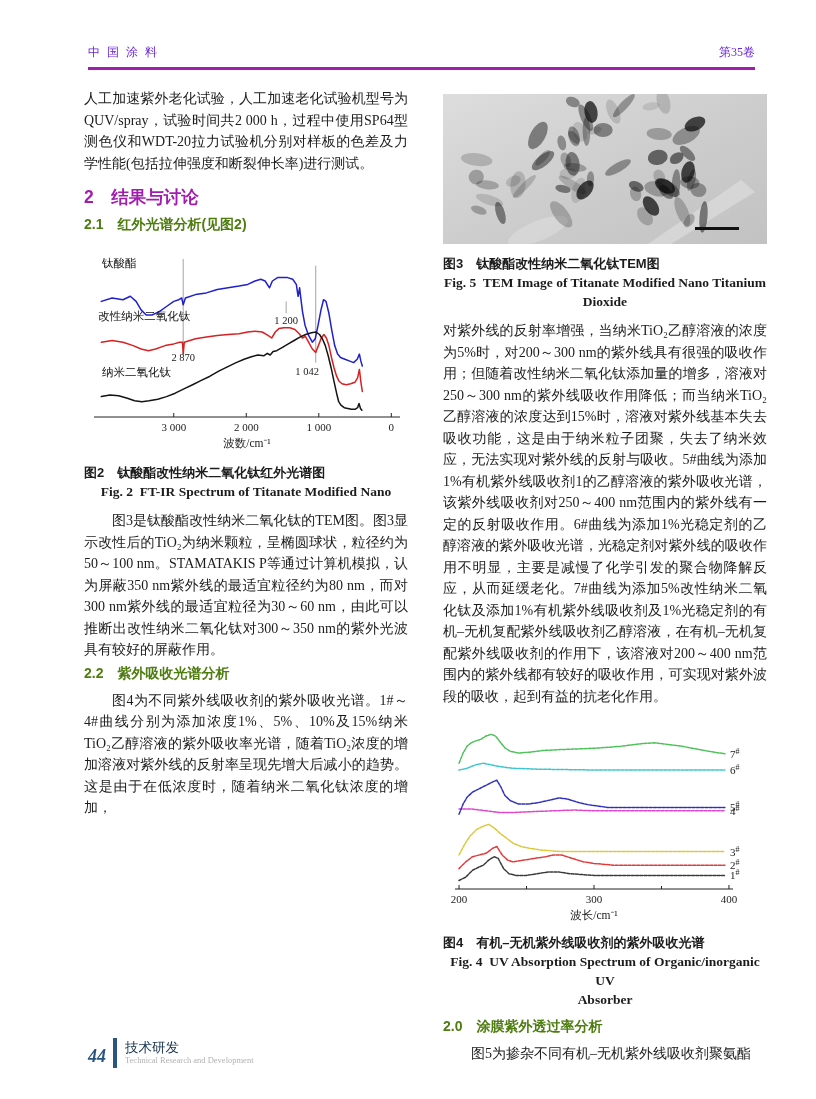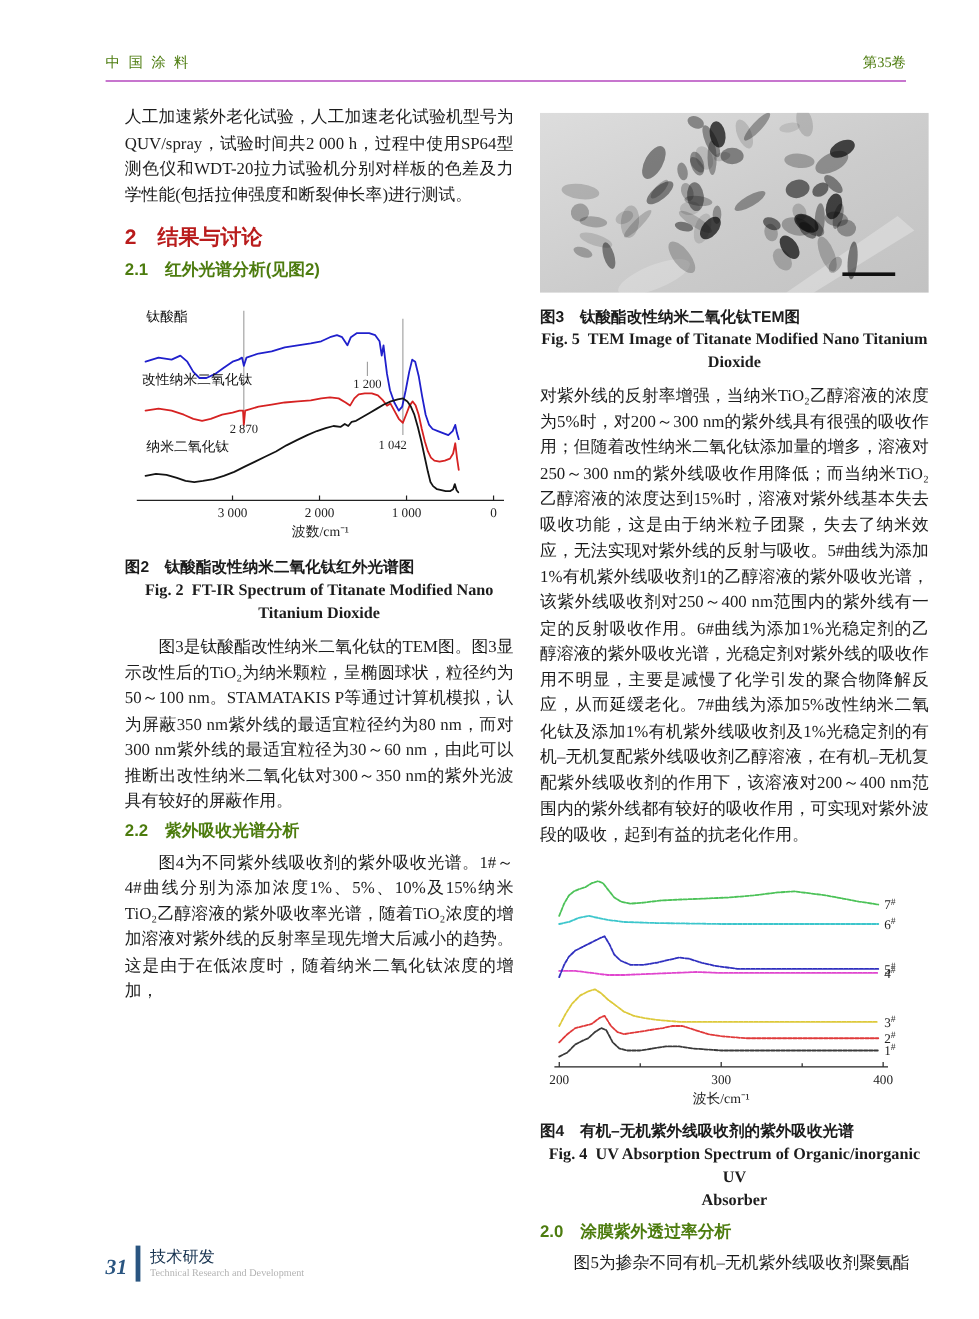--- a/index.html
+++ b/index.html
@@ -1,26 +1,26 @@
 <!DOCTYPE html>
 <html><head>
 <meta charset="utf-8">
 <style>
   html,body{margin:0;padding:0;background:#fff;}
   .page{position:relative;width:816px;height:1099px;background:#ffffff;overflow:hidden;
         font-family:"Liberation Serif",serif;color:#1c1c1c;}
-  .header{position:absolute;top:44px;left:88px;width:667px;border-bottom:1px solid #a21caf;
+  .header{position:absolute;top:44px;left:88px;width:667px;border-bottom:3px solid #a21caf;
           padding-bottom:6px;display:flex;justify-content:space-between;align-items:flex-end;
-          font-size:12px;color:#4d7c0f;}
+          font-size:12px;color:#6d28d9;}
   .journal{letter-spacing:7px;}
-  .content{position:absolute;top:88px;left:104px;width:667px;display:flex;gap:22px;}
+  .content{position:absolute;top:88px;left:84px;width:667px;display:flex;gap:35px;}
   .col{width:324px;}
   .para{font-size:14px;line-height:21.5px;text-align:justify;margin:0;}
   .indent{text-indent:2em;}
-  .h-main{font-family:"Liberation Sans",sans-serif;font-weight:bold;color:#b91c1c;
+  .h-main{font-family:"Liberation Sans",sans-serif;font-weight:bold;color:#a21caf;
           font-size:17.5px;margin:11px 0 7px;white-space:pre-wrap;}
   .h-sub{font-family:"Liberation Sans",sans-serif;font-weight:bold;color:#4d7c0f;
          font-size:14px;margin:4px 0 7px;white-space:pre-wrap;}
   .figure{margin:6px 0 6px;}
   .cap-cn{font-family:"Liberation Sans",sans-serif;font-weight:bold;font-size:13px;
           text-align:left;margin-top:10px;white-space:pre-wrap;line-height:19px;}
   .cap-en{font-weight:bold;font-size:13.5px;text-align:center;line-height:19px;white-space:pre-wrap;}
   .cap-block{margin-bottom:9px;}
   .chart-box svg{display:block;}
   .tem-box{width:324px;height:150px;}
@@ -69,21 +69,20 @@
             <text x="14.350710900473933" y="79.10000000000001" font-size="11.5" fill="#111" font-family="&quot;Liberation Serif&quot;, serif">改性纳米二氧化钛</text>
             <text x="17.976303317535546" y="135.2" font-size="11.5" fill="#111" font-family="&quot;Liberation Serif&quot;, serif">纳米二氧化钛</text>
             <text x="99.18957345971565" y="119.9" text-anchor="middle" font-size="10.5" fill="#222" font-family="&quot;Liberation Serif&quot;, serif">2 870</text>
             <text x="202.1563981042654" y="82.49999999999999" text-anchor="middle" font-size="10.5" fill="#222" font-family="&quot;Liberation Serif&quot;, serif">1 200</text>
             <text x="223.18483412322274" y="133.5" text-anchor="middle" font-size="10.5" fill="#222" font-family="&quot;Liberation Serif&quot;, serif">1 042</text>
           </svg>
         </div>
       <div class="cap-block">
         <div class="cap-cn">图2　钛酸酯改性纳米二氧化钛红外光谱图</div>
         <div class="cap-en">Fig. 2  FT-IR Spectrum of Titanate Modified Nano</div>
-        <div class="cap-en">Titanium Dioxide</div>
       </div>
 
       <p class="para indent">图3是钛酸酯改性纳米二氧化钛的TEM图。图3显示改性后的TiO₂为纳米颗粒，呈椭圆球状，粒径约为50～100 nm。STAMATAKIS P等通过计算机模拟，认为屏蔽350 nm紫外线的最适宜粒径约为80 nm，而对300 nm紫外线的最适宜粒径为30～60 nm，由此可以推断出改性纳米二氧化钛对300～350 nm的紫外光波具有较好的屏蔽作用。</p>
       <div class="h-sub">2.2　紫外吸收光谱分析</div>
       <p class="para indent">图4为不同紫外线吸收剂的紫外吸收光谱。1#～4#曲线分别为添加浓度1%、5%、10%及15%纳米TiO₂乙醇溶液的紫外吸收率光谱，随着TiO₂浓度的增加溶液对紫外线的反射率呈现先增大后减小的趋势。这是由于在低浓度时，随着纳米二氧化钛浓度的增加，</p>
     </div>
 
     <div class="col">
       <div class="figure tem-box" id="tem-image"><svg viewBox="0 0 324 150" width="324" height="150">
             <defs>
@@ -200,21 +199,21 @@
         <div class="cap-en">Absorber</div>
       </div>
 
       <div class="h-sub">2.0　涂膜紫外透过率分析</div>
       <p class="para indent">图5为掺杂不同有机–无机紫外线吸收剂聚氨酯</p>
     </div>
 
   </div>
 
   <div class="footer">
-    <span class="page-num">31</span>
+    <span class="page-num">44</span>
     <span class="footer-bar"></span>
     <span>
       <div class="dept-cn">技术研发</div>
       <div class="dept-en">Technical Research and Development</div>
     </span>
   </div>
 
 </div>
 
 </body></html>

